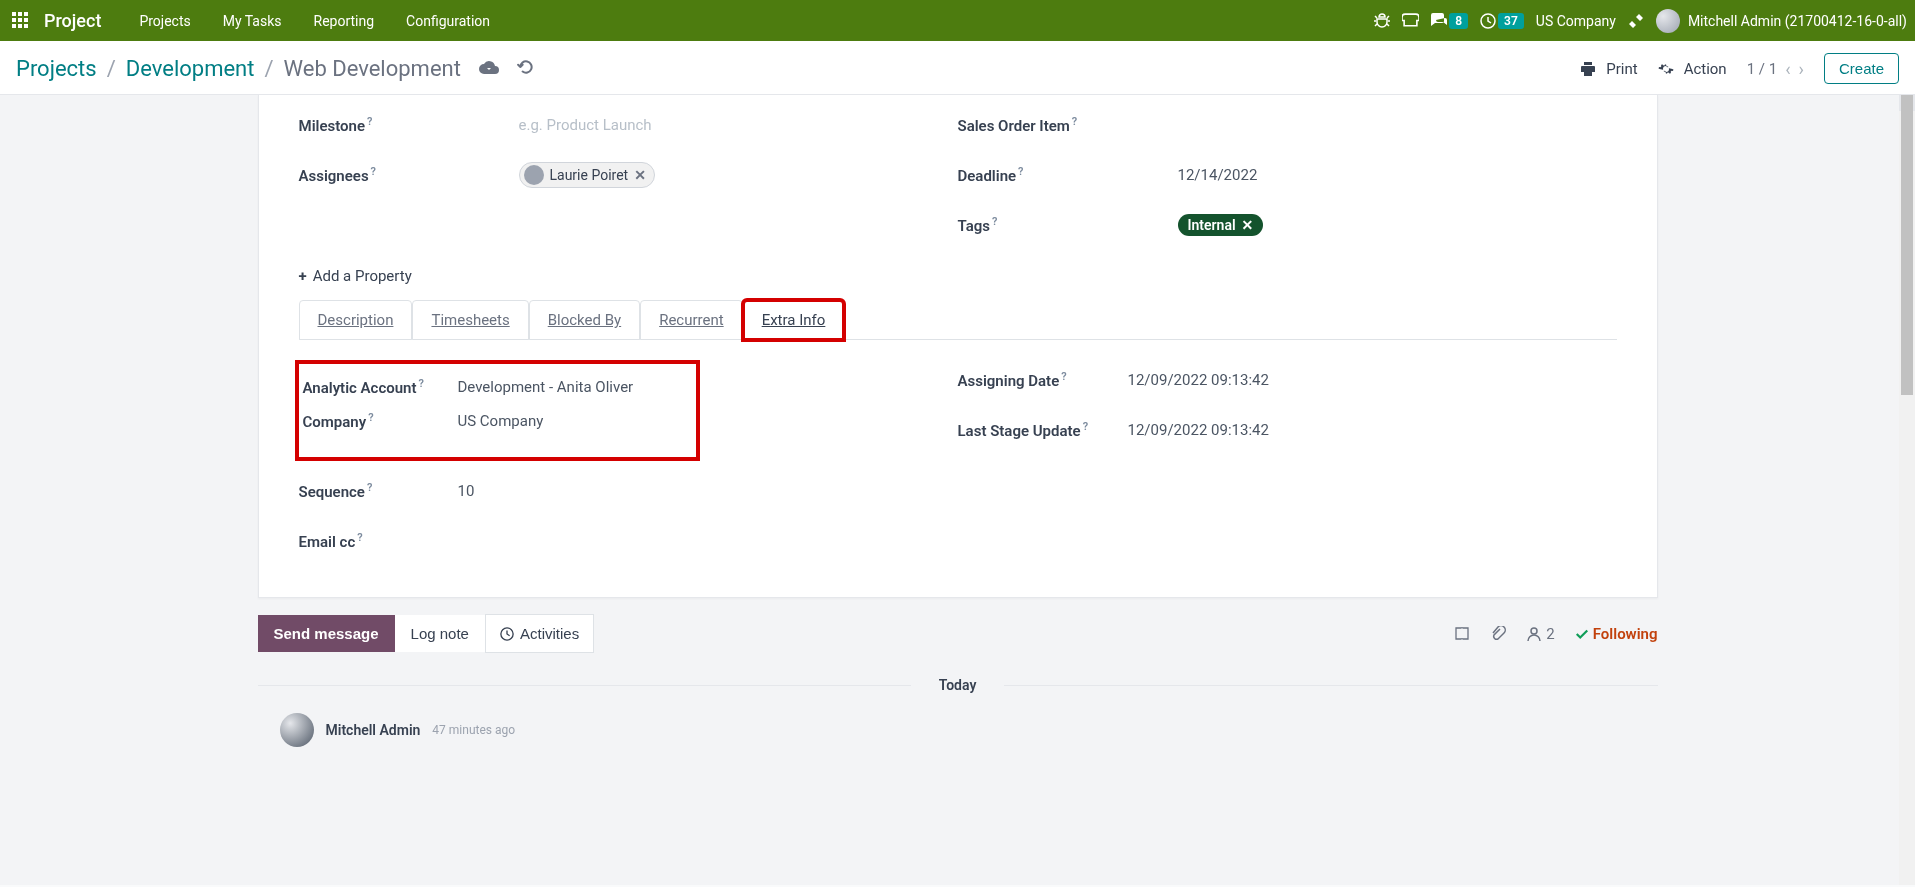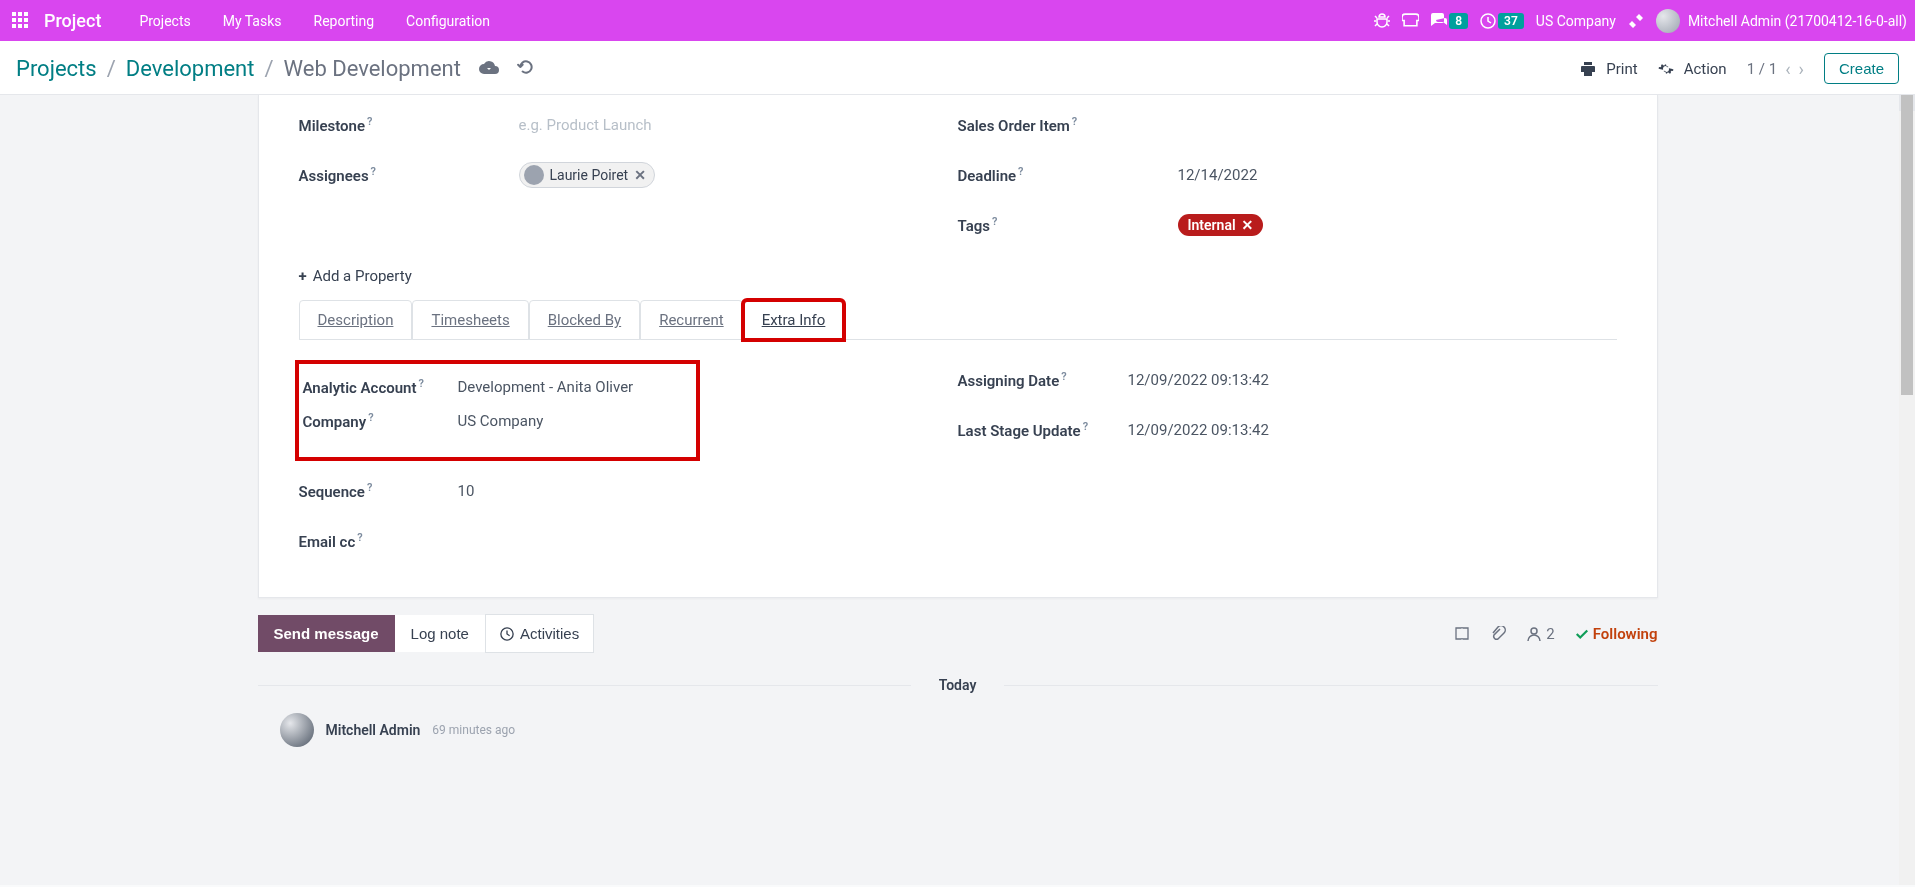--- a/index.html
+++ b/index.html
@@ -7,21 +7,21 @@
     font-family: -apple-system, BlinkMacSystemFont, "Segoe UI", Roboto, "Helvetica Neue", Arial, sans-serif;
     font-size: 14px;
     color: #374151;
     background: #f9fafb;
     width: 1915px;
     height: 887px;
     overflow: hidden;
   }
   
   .topnav {
-    background: #d946ef;
+    background: #4d7c0f;
     height: 41px;
     display: flex;
     align-items: center;
     color: #fff;
     padding: 0 8px;
   }
   .topnav .left { display: flex; align-items: center; gap: 4px; }
   .apps-icon {
     width: 18px; height: 18px;
     display: grid;
@@ -138,21 +138,21 @@
     border-radius: 14px;
     padding: 2px 8px 2px 4px;
     font-size: 14px;
     gap: 6px;
     color: #374151;
   }
   .tag-chip .avatar-xs { width: 20px; height: 20px; border-radius: 50%; background: #9ca3af; }
   .tag-chip .x { color: #6b7280; cursor: pointer; font-weight: bold;}
   .tag-pill {
     display: inline-flex; align-items: center;
-    background: #b91c1c;
+    background: #14532d;
     color: #fff;
     border-radius: 12px;
     padding: 3px 10px;
     font-size: 14px;
     font-weight: 600;
     gap: 6px;
   }
   .tag-pill .x { cursor: pointer; }
 
   .add-prop {
@@ -529,21 +529,21 @@
     </div>
     <div class="sep-line">
       <hr>
       <span>Today</span>
       <hr>
     </div>
     <div style="height:20px"></div>
     <div class="msg-author-row">
       <span class="avatar-xs"></span>
       <span class="author-name">Mitchell Admin</span>
-      <span class="author-time">69 minutes ago</span>
+      <span class="author-time">47 minutes ago</span>
     </div>
   </div>
   </div>
 
   <div class="scrollbar">
     <div class="arrow" style="top:0">▲</div>
     <div class="thumb"></div>
   </div>
 </div>
 

